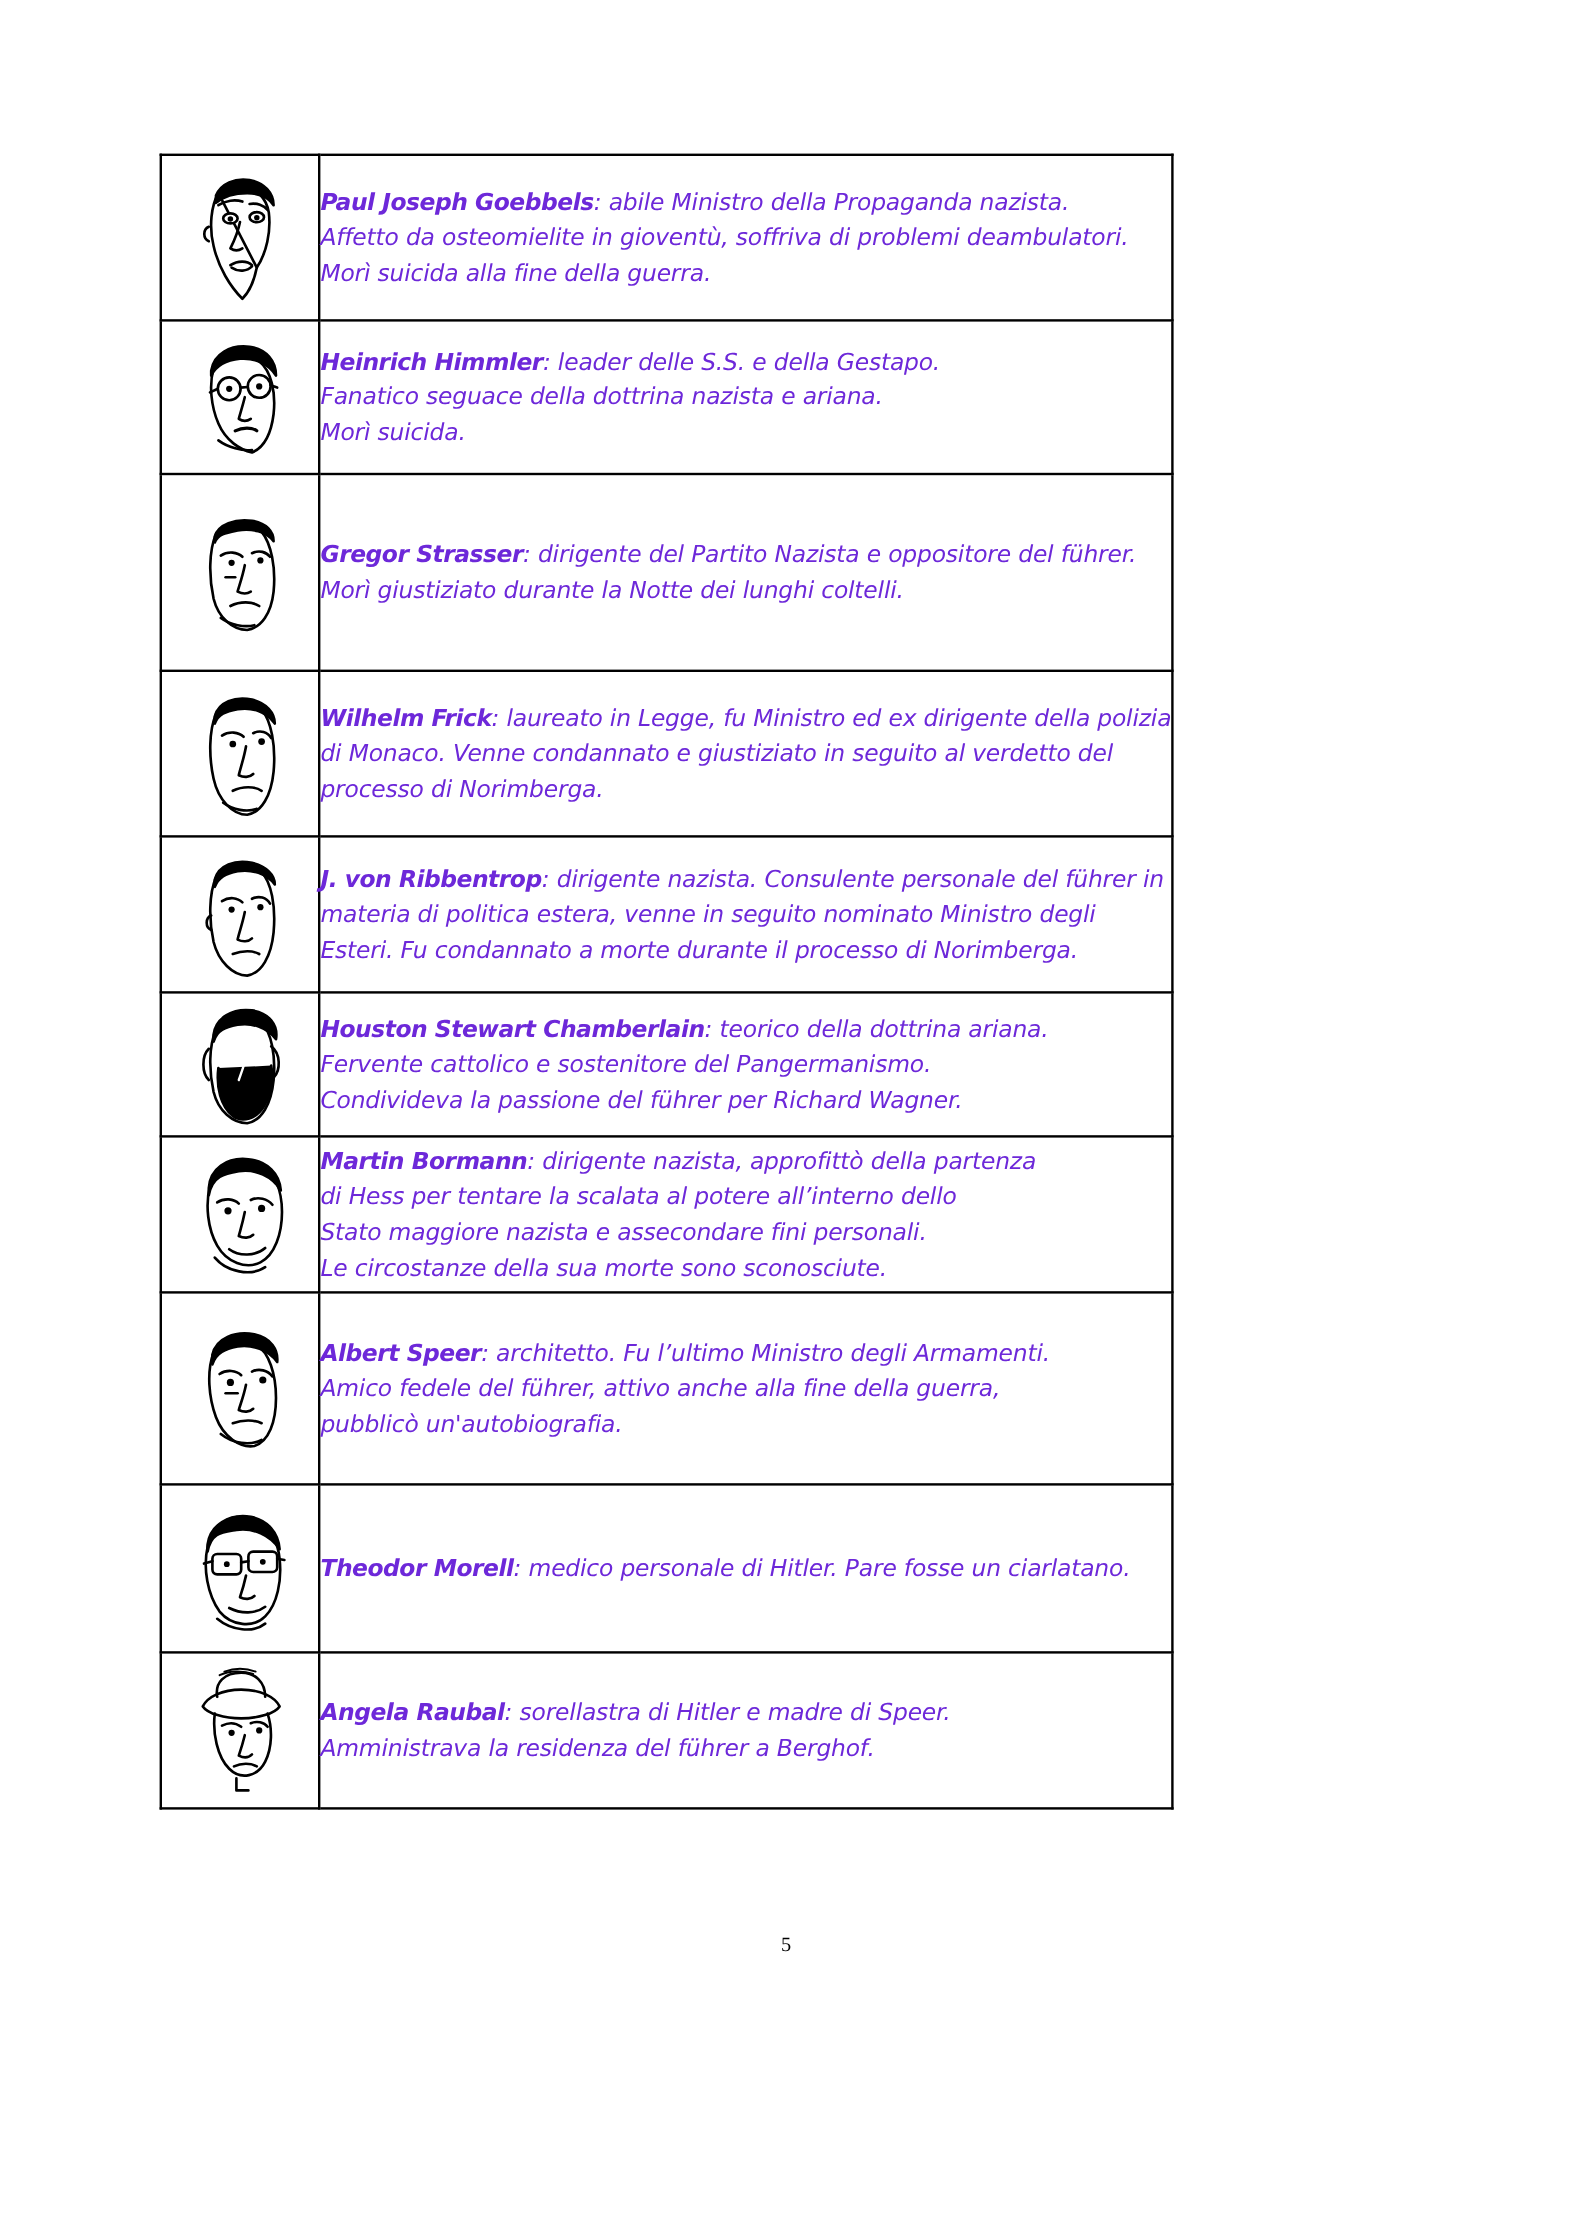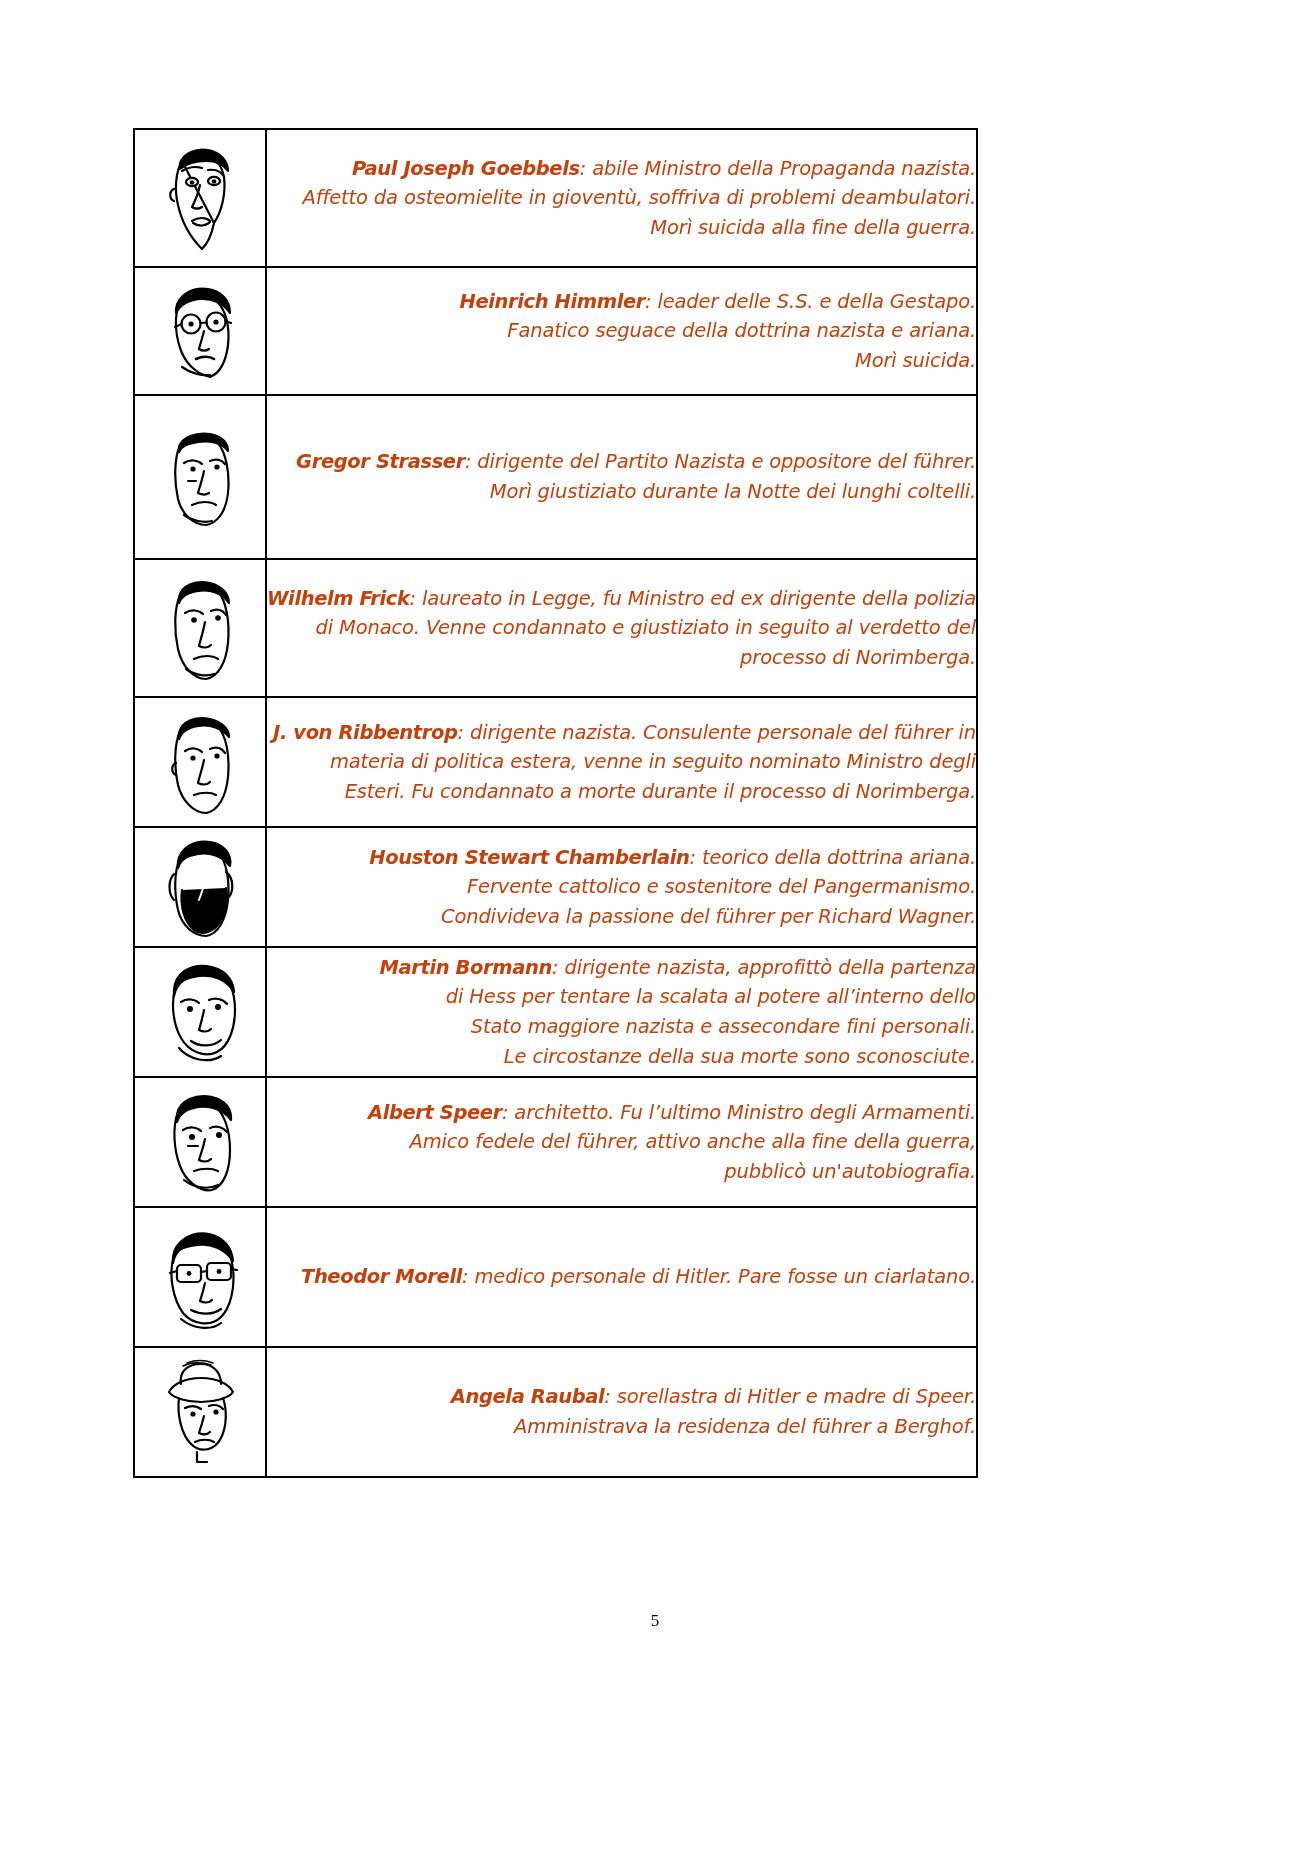--- a/index.html
+++ b/index.html
@@ -58,22 +58,21 @@
     display: block;
     margin: 0 auto;
   }
 
   .entry {
     font-family: "DejaVu Sans", sans-serif;
     font-style: italic;
     font-size: 19.5px;
     line-height: 1.52;
     letter-spacing: -0.15px;
-    color: #c2410c;
-    text-align: right;
+    color: #6d28d9;
   }
 
   .entry .nm {
     font-weight: bold;
     font-style: italic;
     letter-spacing: -0.4px;
   }
 
   .entry .it {
   }
@@ -94,21 +93,21 @@
   }
 
   
   .r1 { height: 138px; }
   .r2 { height: 128px; }
   .r3 { height: 164px; padding-left: 47px; }
   .r4 { height: 138px; }
   .r5 { height: 130px; margin-left: 42px; }
   .r6 { height: 106px; }
   .r7 { height: 124px; }
-  .r8 { height: 130px; }
+  .r8 { height: 160px; }
   .r9 { height: 140px; }
   .r10 { height: 130px; }
 </style>
 </head>
 <body>
 
 <div class="page">
 
   <div class="table-wrap">
     <table class="people">

